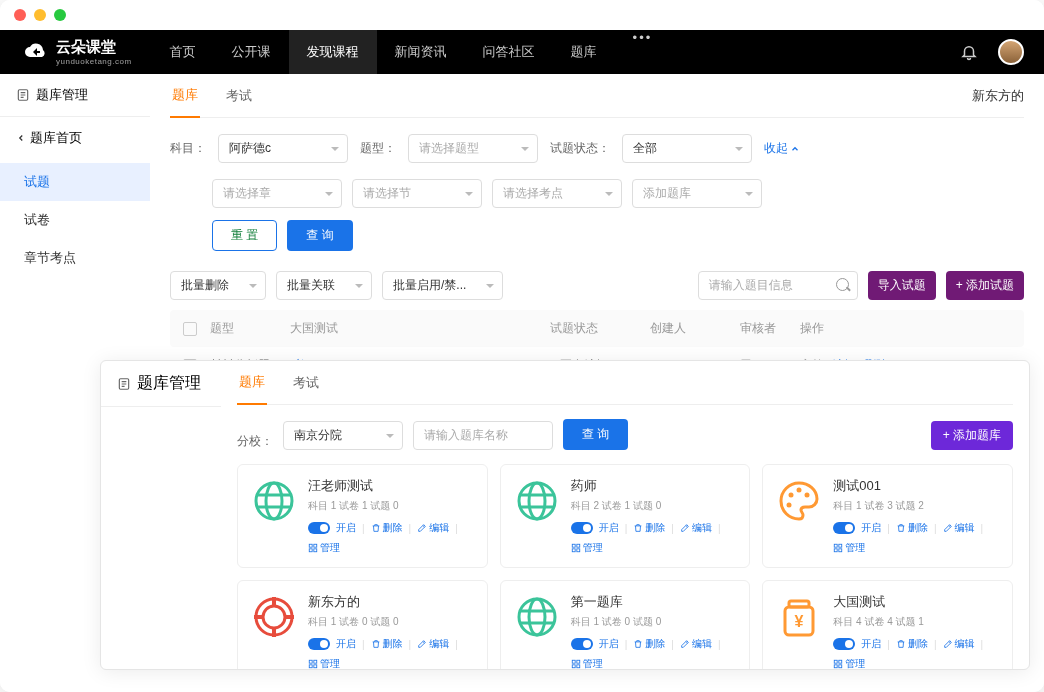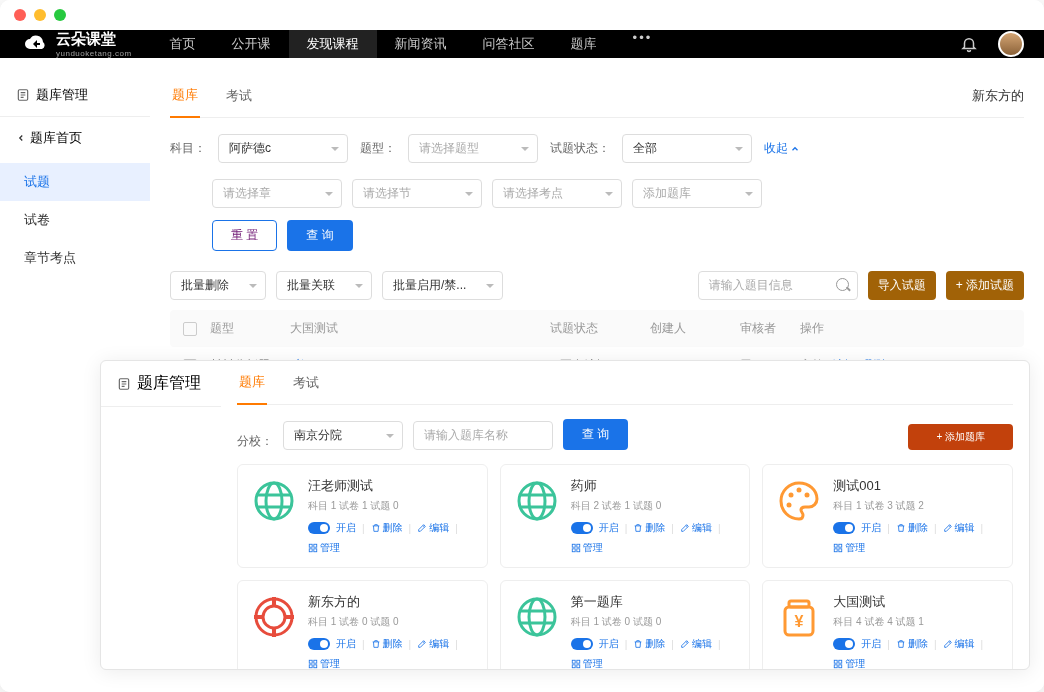--- a/index.html
+++ b/index.html
@@ -1,21 +1,21 @@
 <!DOCTYPE html>
 <html><head>
 <meta charset="utf-8">
 <style>
 *{box-sizing:border-box;margin:0;padding:0;font-family:-apple-system,BlinkMacSystemFont,"Segoe UI",sans-serif}
 body{background:#fff;width:1044px;height:692px;overflow:hidden;position:relative}
 .browser-frame{position:absolute;top:0;left:0;right:0;bottom:0;border-radius:10px;overflow:hidden;box-shadow:0 4px 30px rgba(0,0,0,0.15);background:#fff}
 .title-bar{height:30px;background:#fff;display:flex;align-items:center;padding:0 14px;gap:8px}
 .dot{width:12px;height:12px;border-radius:50%}
 .dot.r{background:#ff5f56}.dot.y{background:#ffbd2e}.dot.g{background:#27c93f}
-.topnav{background:#000;height:28px;display:flex;align-items:center;padding:0 20px;color:#fff;font-size:13px}
+.topnav{background:#000;height:44px;display:flex;align-items:center;padding:0 20px;color:#fff;font-size:13px}
 .logo{display:flex;align-items:center;gap:6px;font-weight:bold;font-size:15px;margin-right:20px;white-space:nowrap}
 .logo-sub{font-size:8px;opacity:0.6;display:block;font-weight:normal;letter-spacing:0.5px}
 .cloud-icon{width:30px;height:30px}
 .nav-items{display:flex;height:100%}
 .nav-item{padding:0 18px;display:flex;align-items:center;cursor:pointer;color:#ccc}
 .nav-item.active{background:#222;color:#fff}
 .nav-more{padding:0 18px;letter-spacing:2px;color:#ccc}
 .nav-right{margin-left:auto;display:flex;align-items:center;gap:20px}
 .bell{width:18px;height:18px}
 .avatar{width:26px;height:26px;border-radius:50%;background:linear-gradient(#d4a574,#8b6239);border:2px solid #fff}
@@ -34,44 +34,44 @@
 .tabs .right-label{margin-left:auto;color:#333}
 .filter-row{display:flex;align-items:center;gap:12px;margin:16px 0;font-size:12px;color:#666}
 .filter-row2{display:flex;gap:10px;margin-left:42px;margin-bottom:12px}
 .flabel{min-width:32px}
 .fselect{border:1px solid #ddd;border-radius:4px;padding:5px 36px 5px 10px;font-size:12px;min-width:130px;color:#333;position:relative;background:#fff}
 .fselect.ph{color:#aaa}
 .fselect::after{content:"";position:absolute;right:8px;top:50%;border:4px solid transparent;border-top-color:#bbb;transform:translateY(-25%)}
 .collapse-link{color:#1a73e8;cursor:pointer;display:flex;align-items:center;gap:2px}
 .btn-row{display:flex;gap:10px;margin-left:42px;margin-bottom:20px}
 .btn{padding:6px 18px;border-radius:4px;font-size:12px;cursor:pointer;border:1px solid transparent}
-.btn-outline{background:#fff;border-color:#1a73e8;color:#701a75}
+.btn-outline{background:#fff;border-color:#1a73e8;color:#15803d}
 .btn-primary{background:#1a73e8;color:#fff}
 .action-bar{display:flex;align-items:center;gap:10px;font-size:12px;margin-bottom:10px}
 .action-bar .fselect{min-width:100px}
 .search-box{border:1px solid #ddd;border-radius:4px;padding:5px 28px 5px 10px;font-size:12px;width:160px;color:#aaa;position:relative;margin-left:auto}
 .search-box::after{content:"";position:absolute;right:8px;top:6px;width:11px;height:11px;border:1.5px solid #999;border-radius:50%}
 .search-box::before{content:"";position:absolute;right:6px;top:16px;width:5px;height:1.5px;background:#999;transform:rotate(45deg)}
-.btn-tag{background:#a16207;color:#fff;padding:6px 10px;border-radius:4px;font-size:12px}
+.btn-tag{background:#701a75;color:#fff;padding:6px 10px;border-radius:4px;font-size:12px}
 .table{font-size:12px;color:#666}
 .thead,.trow{display:grid;grid-template-columns:40px 80px 260px 100px 90px 60px 120px;padding:10px 0;align-items:center}
 .thead{background:#fafafa;color:#999;border-radius:4px}
 .chk{width:14px;height:14px;border:1px solid #ccc;border-radius:2px;margin:0 auto}
 .status-dot{display:inline-block;width:6px;height:6px;border-radius:50%;background:#3bc46e;margin-right:4px}
 .audio-icon{color:#1a73e8}
 .op-links{display:flex;gap:8px}
 .op-links span{color:#1a73e8;cursor:pointer}
 .op-links .gray{color:#999}
 
 .page2{position:absolute;top:360px;left:100px;width:930px;height:310px;background:#fff;border:1px solid #e5e5e5;border-radius:6px;box-shadow:0 2px 20px rgba(0,0,0,0.08);display:flex;overflow:hidden}
 .sidebar2{width:120px}
 .content2{flex:1;padding:0 16px;overflow:hidden}
 .filter2{display:flex;gap:10px;align-items:flex-end;font-size:12px;margin:14px 0;color:#666}
 .search-input2{border:1px solid #ddd;border-radius:4px;padding:5px 10px;font-size:12px;width:140px;color:#aaa}
-.btn-add{margin-left:auto;background:#c2410c;color:#fff;padding:6px 28px;border-radius:4px;font-size:10px}
+.btn-add{margin-left:auto;background:#6d28d9;color:#fff;padding:6px 12px;border-radius:4px;font-size:12px}
 .cards{display:grid;grid-template-columns:1fr 1fr 1fr;gap:12px}
 .card{border:1px solid #eee;border-radius:6px;padding:12px;display:flex;gap:10px;font-size:11px}
 .card-icon{width:48px;height:48px;flex-shrink:0}
 .card-body{flex:1;min-width:0}
 .card-title{font-size:13px;color:#333;margin-bottom:4px}
 .card-meta{color:#999;font-size:10px;margin-bottom:8px}
 .card-ops{display:flex;gap:6px;align-items:center;color:#1a73e8;font-size:10px;flex-wrap:wrap}
 .toggle{width:22px;height:12px;background:#1a73e8;border-radius:6px;position:relative;display:inline-block;flex-shrink:0}
 .toggle::after{content:"";position:absolute;width:8px;height:8px;background:#fff;border-radius:50%;top:2px;right:2px}
 .card-ops .sep{color:#ddd}

